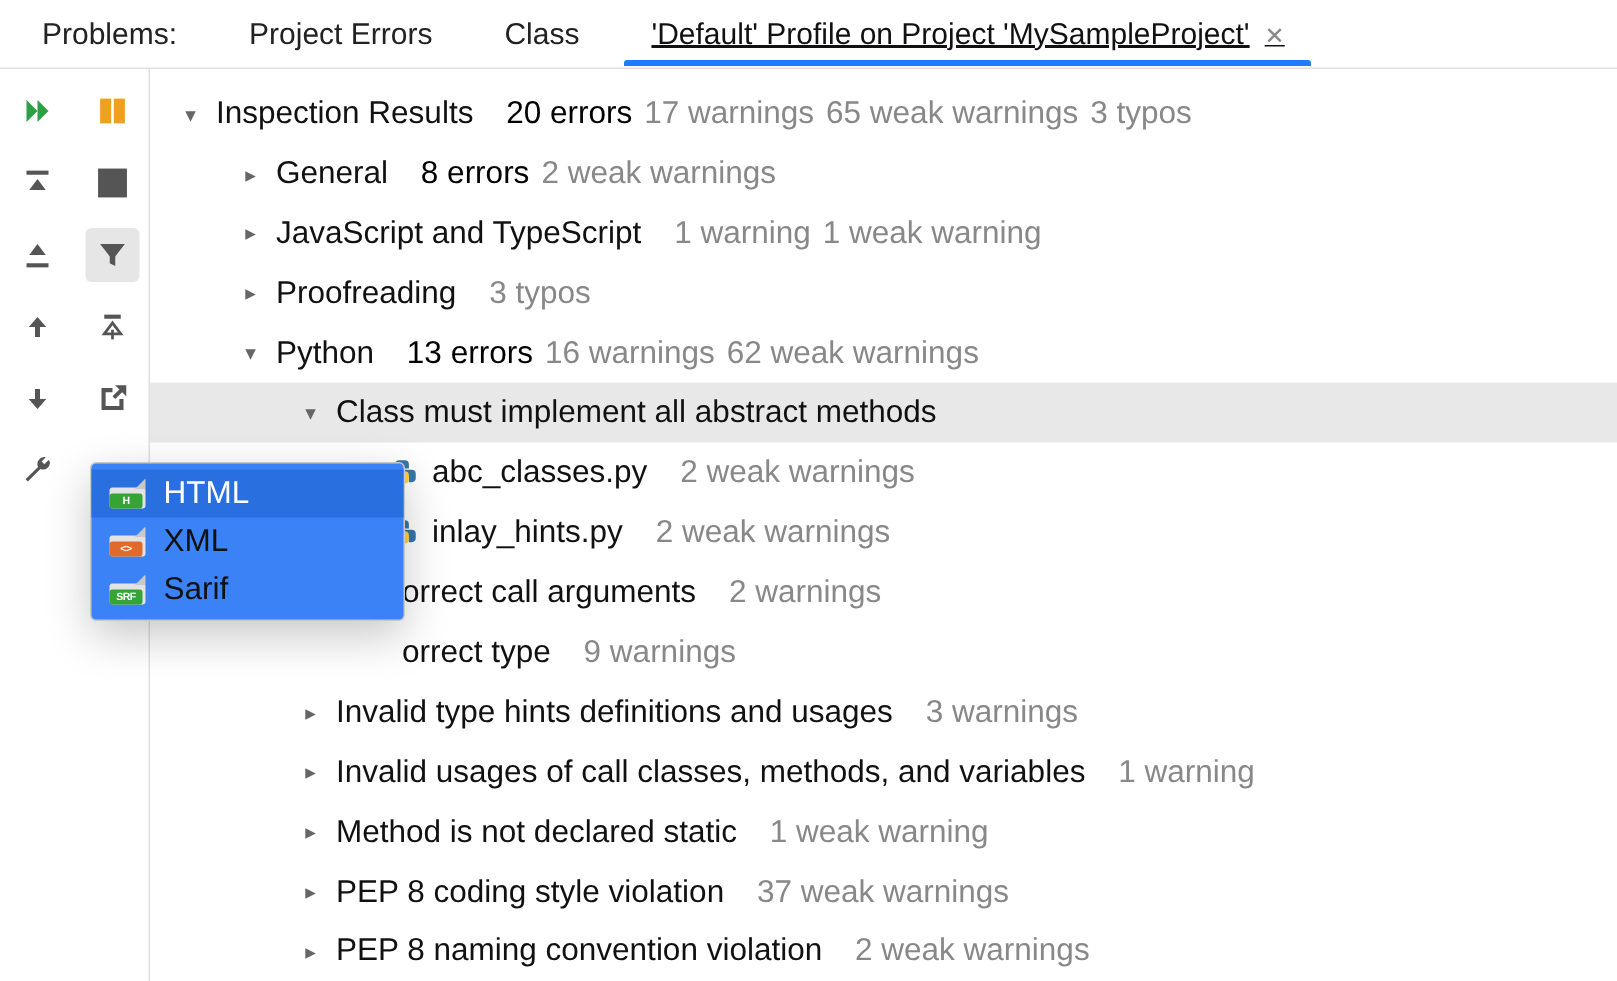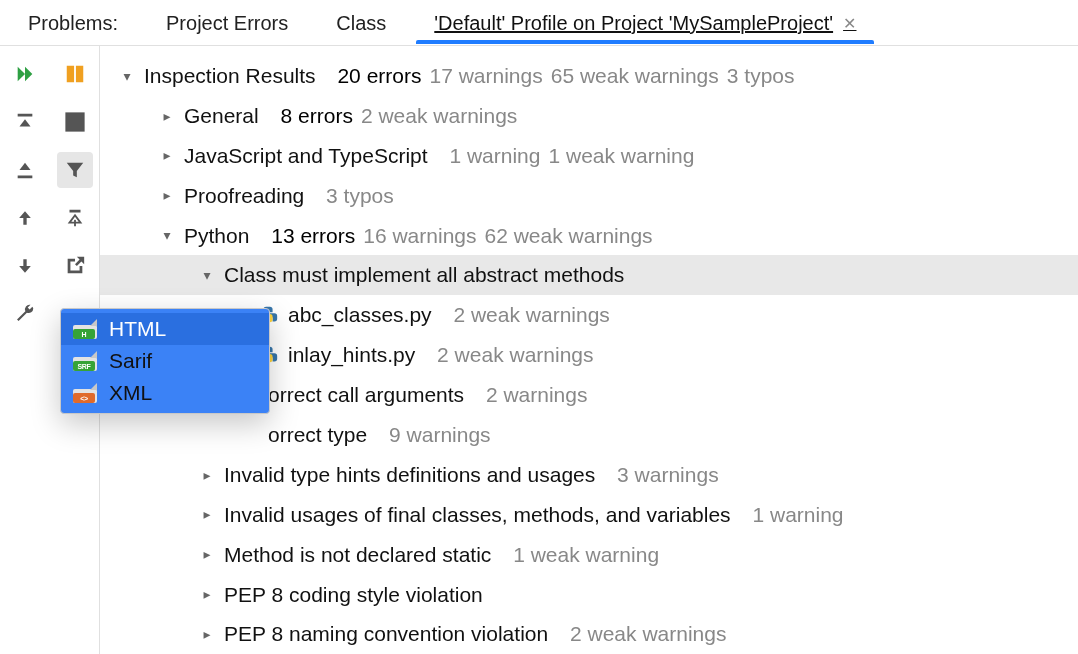--- a/index.html
+++ b/index.html
@@ -215,36 +215,37 @@
 
     <div class="row indent2">
       <span class="chev">▸</span>
       <span>Invalid type hints definitions and usages</span>
       <span>&nbsp;</span>
       <span class="muted">3 warnings</span>
     </div>
 
     <div class="row indent2">
       <span class="chev">▸</span>
-      <span>Invalid usages of final classes, methods, and variables</span>
+      <span>Invalid usages of call classes, methods, and variables</span>
       <span>&nbsp;</span>
       <span class="muted">1 warning</span>
     </div>
 
     <div class="row indent2">
       <span class="chev">▸</span>
       <span>Method is not declared static</span>
       <span>&nbsp;</span>
       <span class="muted">1 weak warning</span>
     </div>
 
     <div class="row indent2">
       <span class="chev">▸</span>
       <span>PEP 8 coding style violation</span>
       <span>&nbsp;</span>
+      <span class="muted">37 weak warnings</span>
     </div>
 
     <div class="row indent2">
       <span class="chev">▸</span>
       <span>PEP 8 naming convention violation</span>
       <span>&nbsp;</span>
       <span class="muted">2 weak warnings</span>
     </div>
   </div>
 </div>
@@ -255,25 +256,25 @@
       <span class="body"></span>
         <span class="fold"></span>
       <span class="band" style="background:#36a336;">H</span>
     </span>
     <span>HTML</span>
   </div>
   <div class="popup-item">
     <span class="miniicon">
       <span class="body"></span>
         <span class="fold"></span>
-      <span class="band" style="background:#36a336;">SRF</span>
+      <span class="band" style="background:#e06a2b;">&lt;&gt;</span>
     </span>
-    <span>Sarif</span>
+    <span>XML</span>
   </div>
   <div class="popup-item">
     <span class="miniicon">
       <span class="body"></span>
         <span class="fold"></span>
-      <span class="band" style="background:#e06a2b;">&lt;&gt;</span>
+      <span class="band" style="background:#36a336;">SRF</span>
     </span>
-    <span>XML</span>
+    <span>Sarif</span>
   </div>
 </div>
 
 </body></html>

